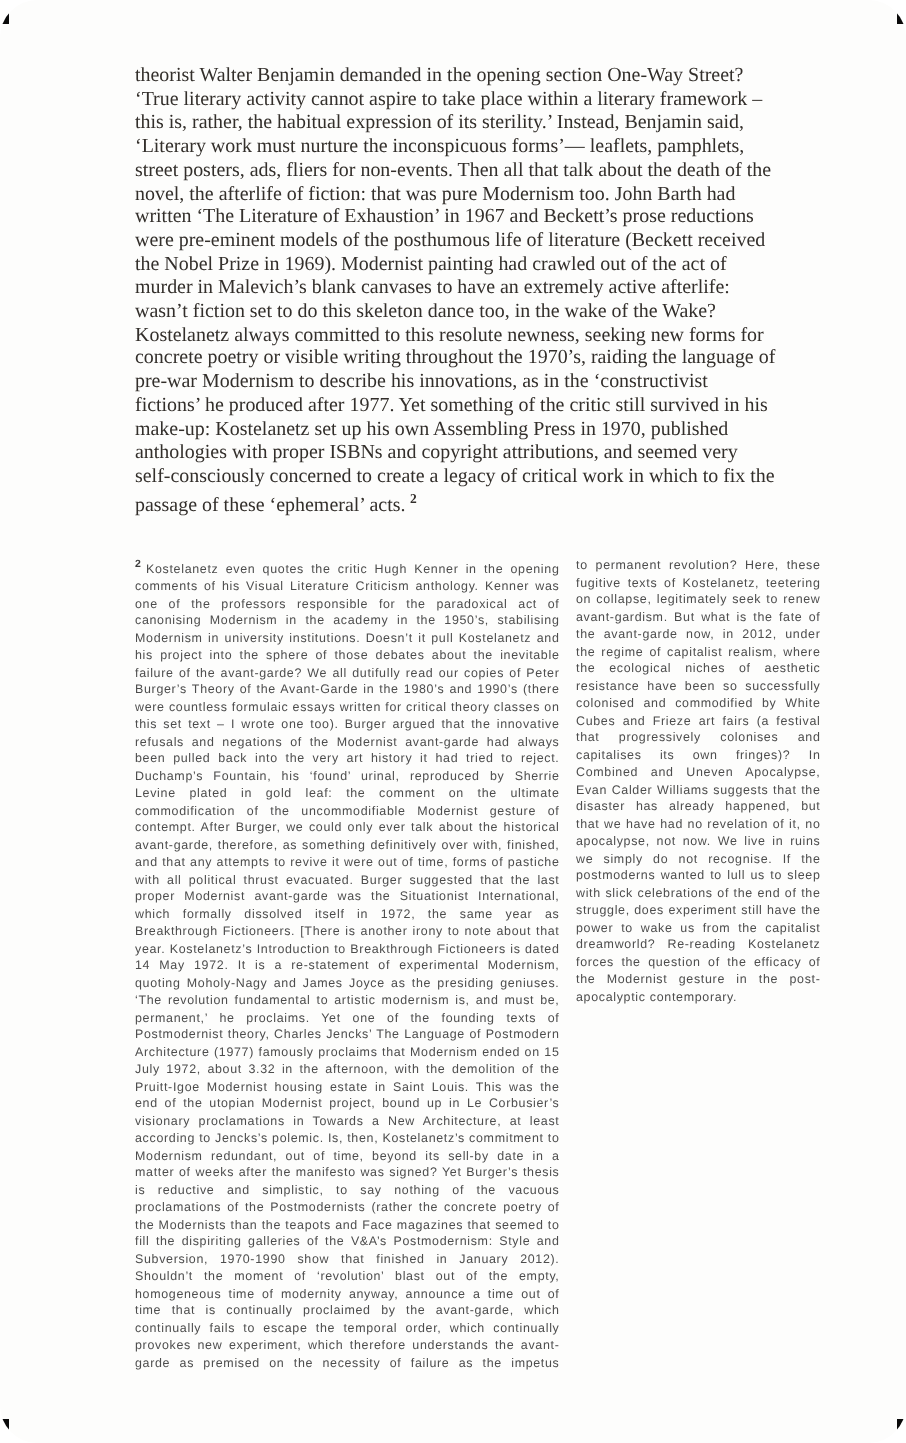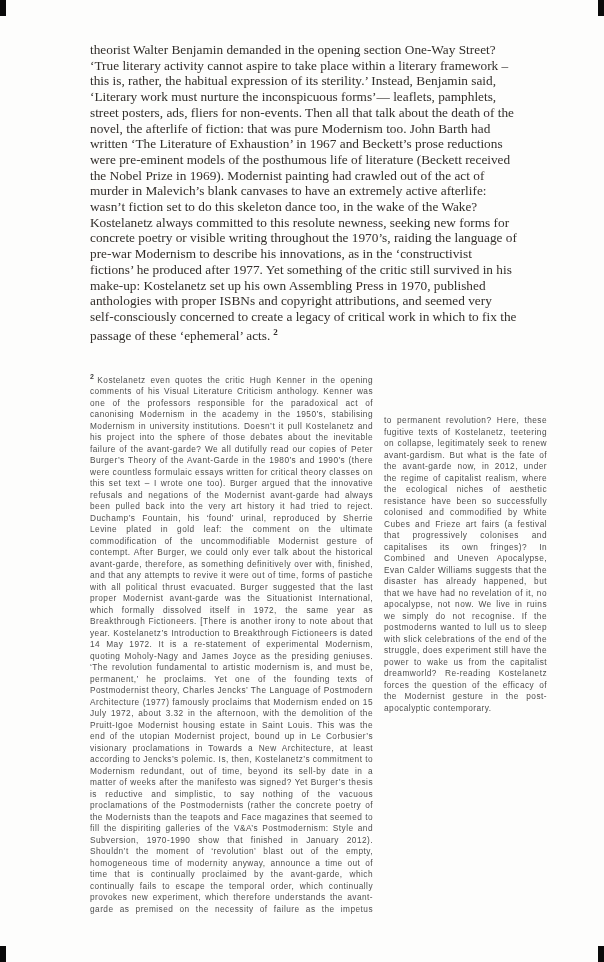--- a/index.html
+++ b/index.html
@@ -6,20 +6,21 @@
     margin: 0;
     padding: 0;
     background: #ffffff;
   }
   .page {
     position: relative;
     width: 604px;
     height: 962px;
     background: #fdfdfc;
     overflow: hidden;
+    border-radius: 25px;
   }
   
   .corner-mark {
     position: absolute;
     width: 6px;
     height: 16px;
     background: #0a0a0a;
   }
   .corner-mark.tl { left: 0; top: 0; }
   .corner-mark.tr { right: 0; top: 0; }
@@ -59,21 +60,20 @@
     letter-spacing: 0.45px;
     color: #4d4d4d;
     text-align: justify;
   }
   .fn-left {
     width: 283px;
     text-align-last: justify;
   }
   .fn-right {
     width: 163px;
-    margin-top: 44px;
   }
   .fn-marker {
     font-size: 7px;
     font-weight: bold;
     margin-right: 3px;
     color: #3c3c3c;
   }
 </style>
 </head>
 <body>

